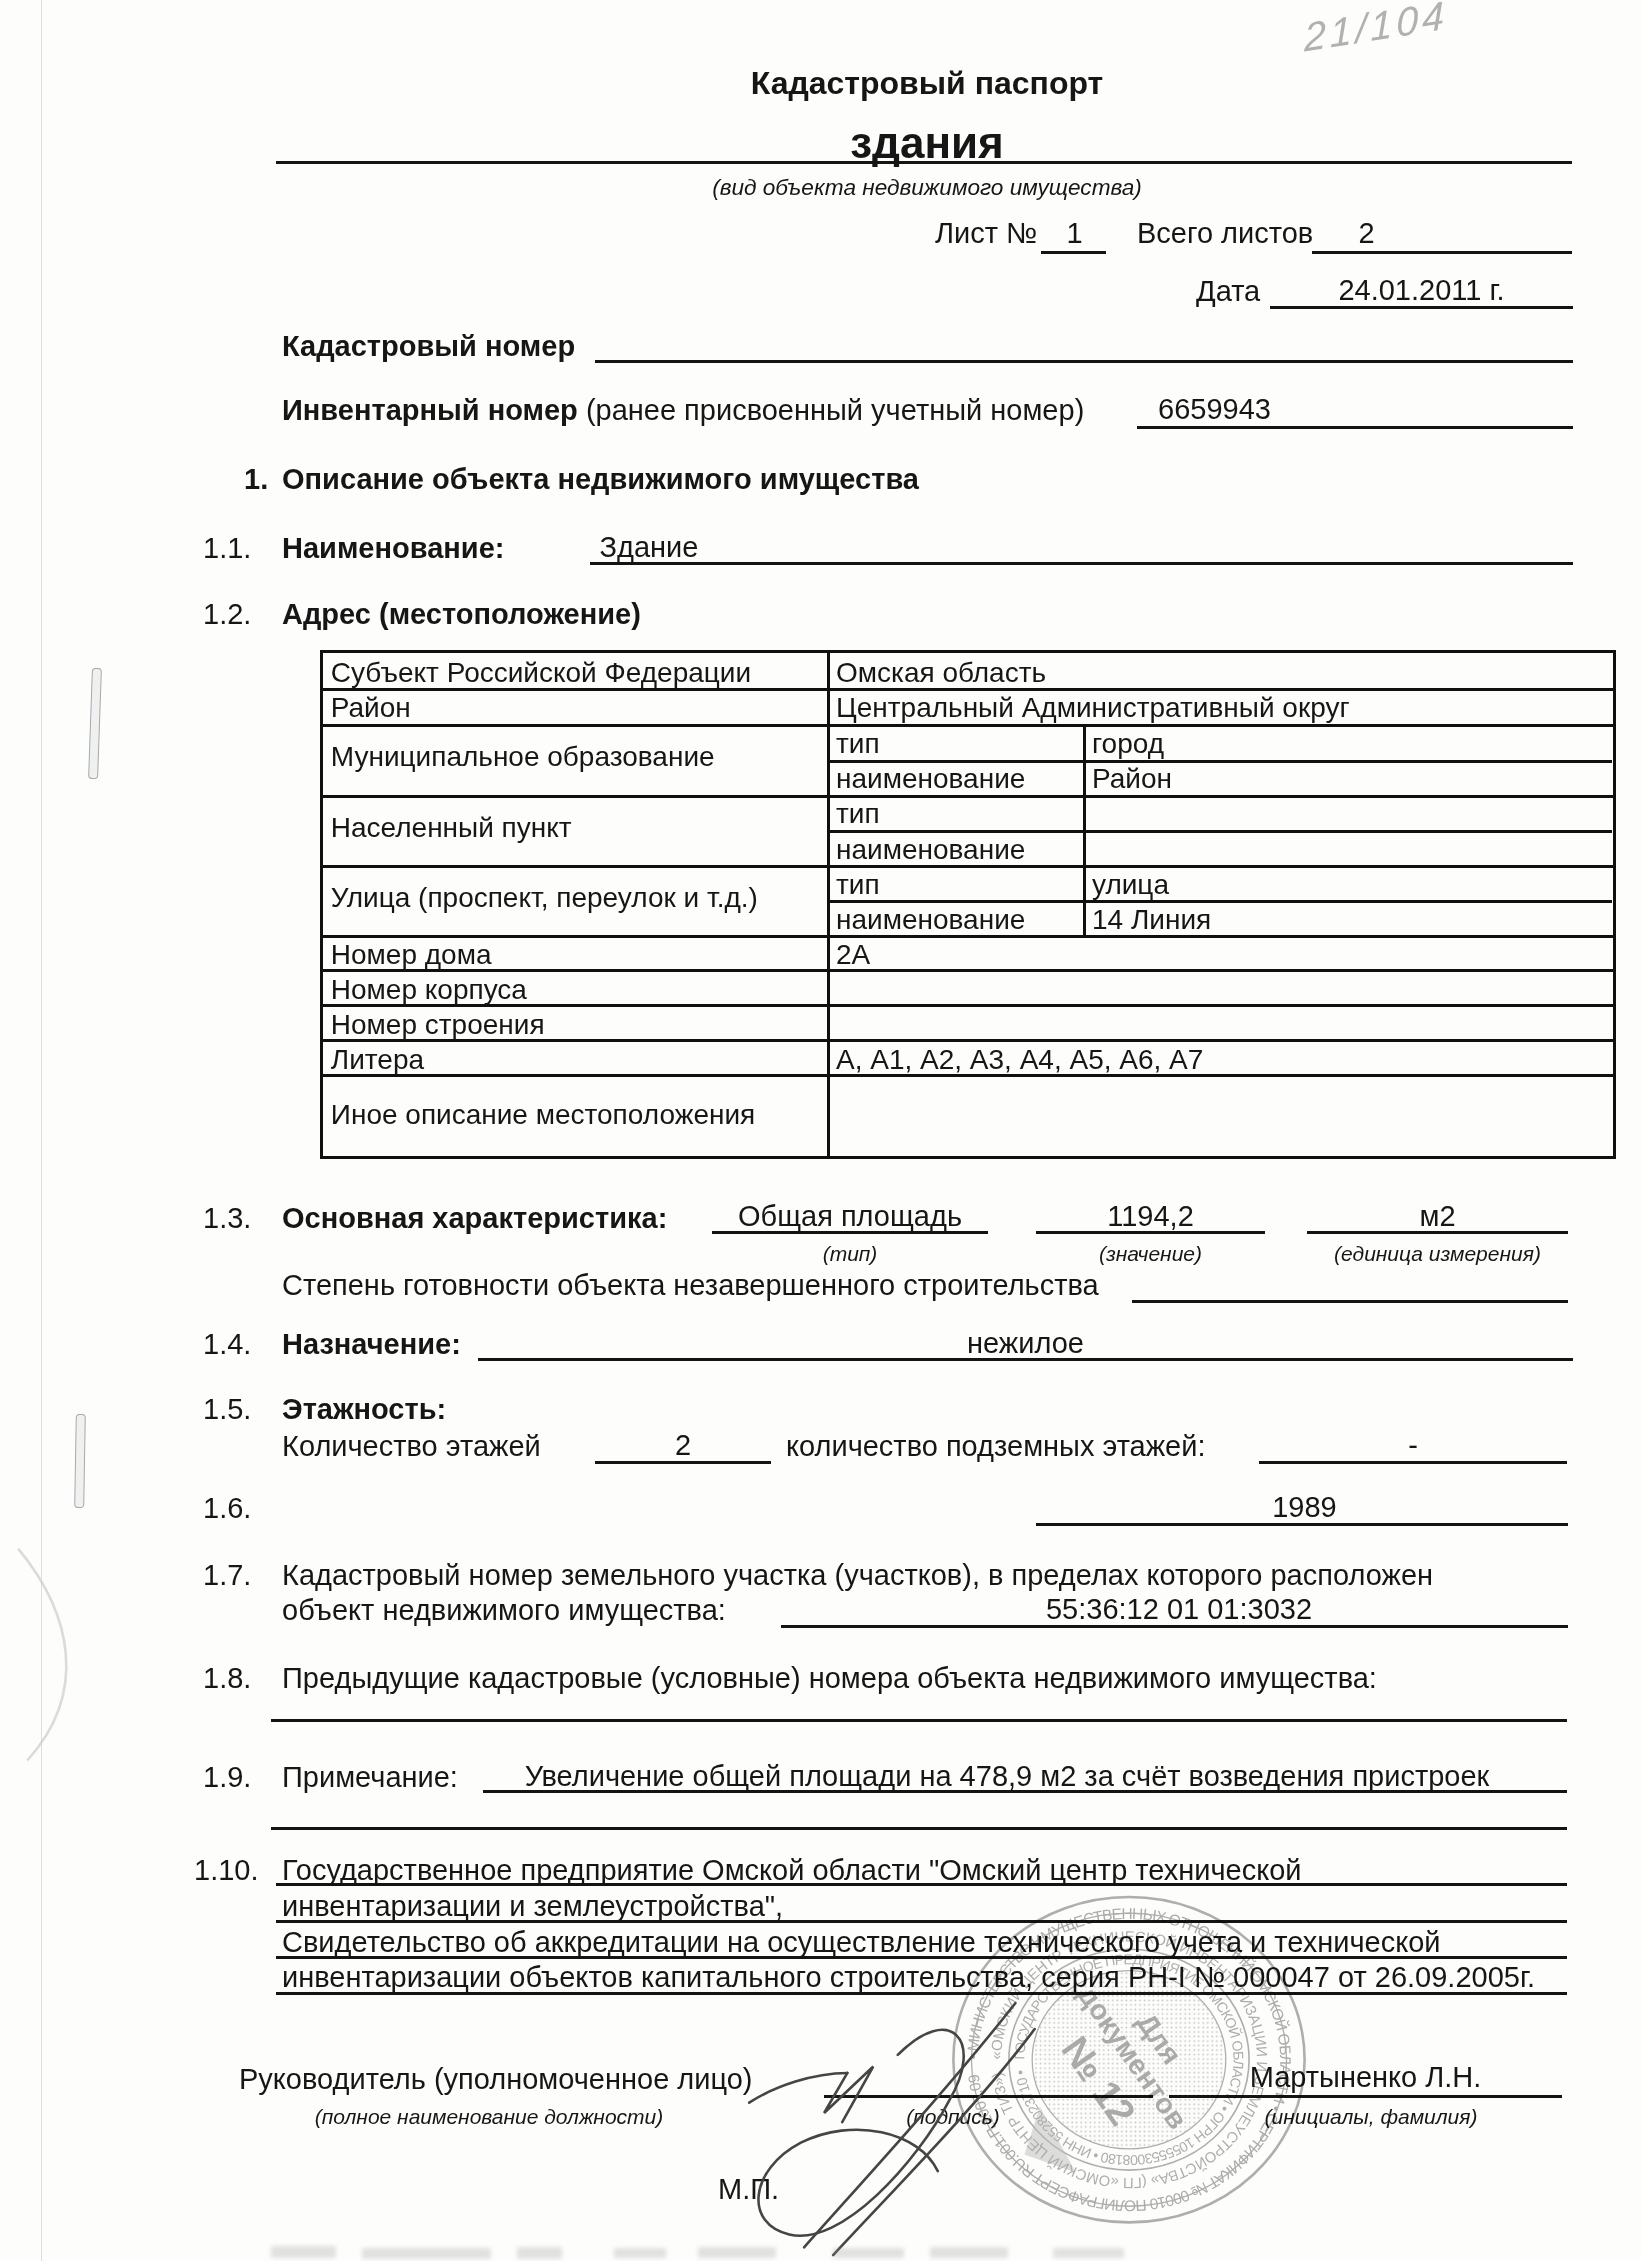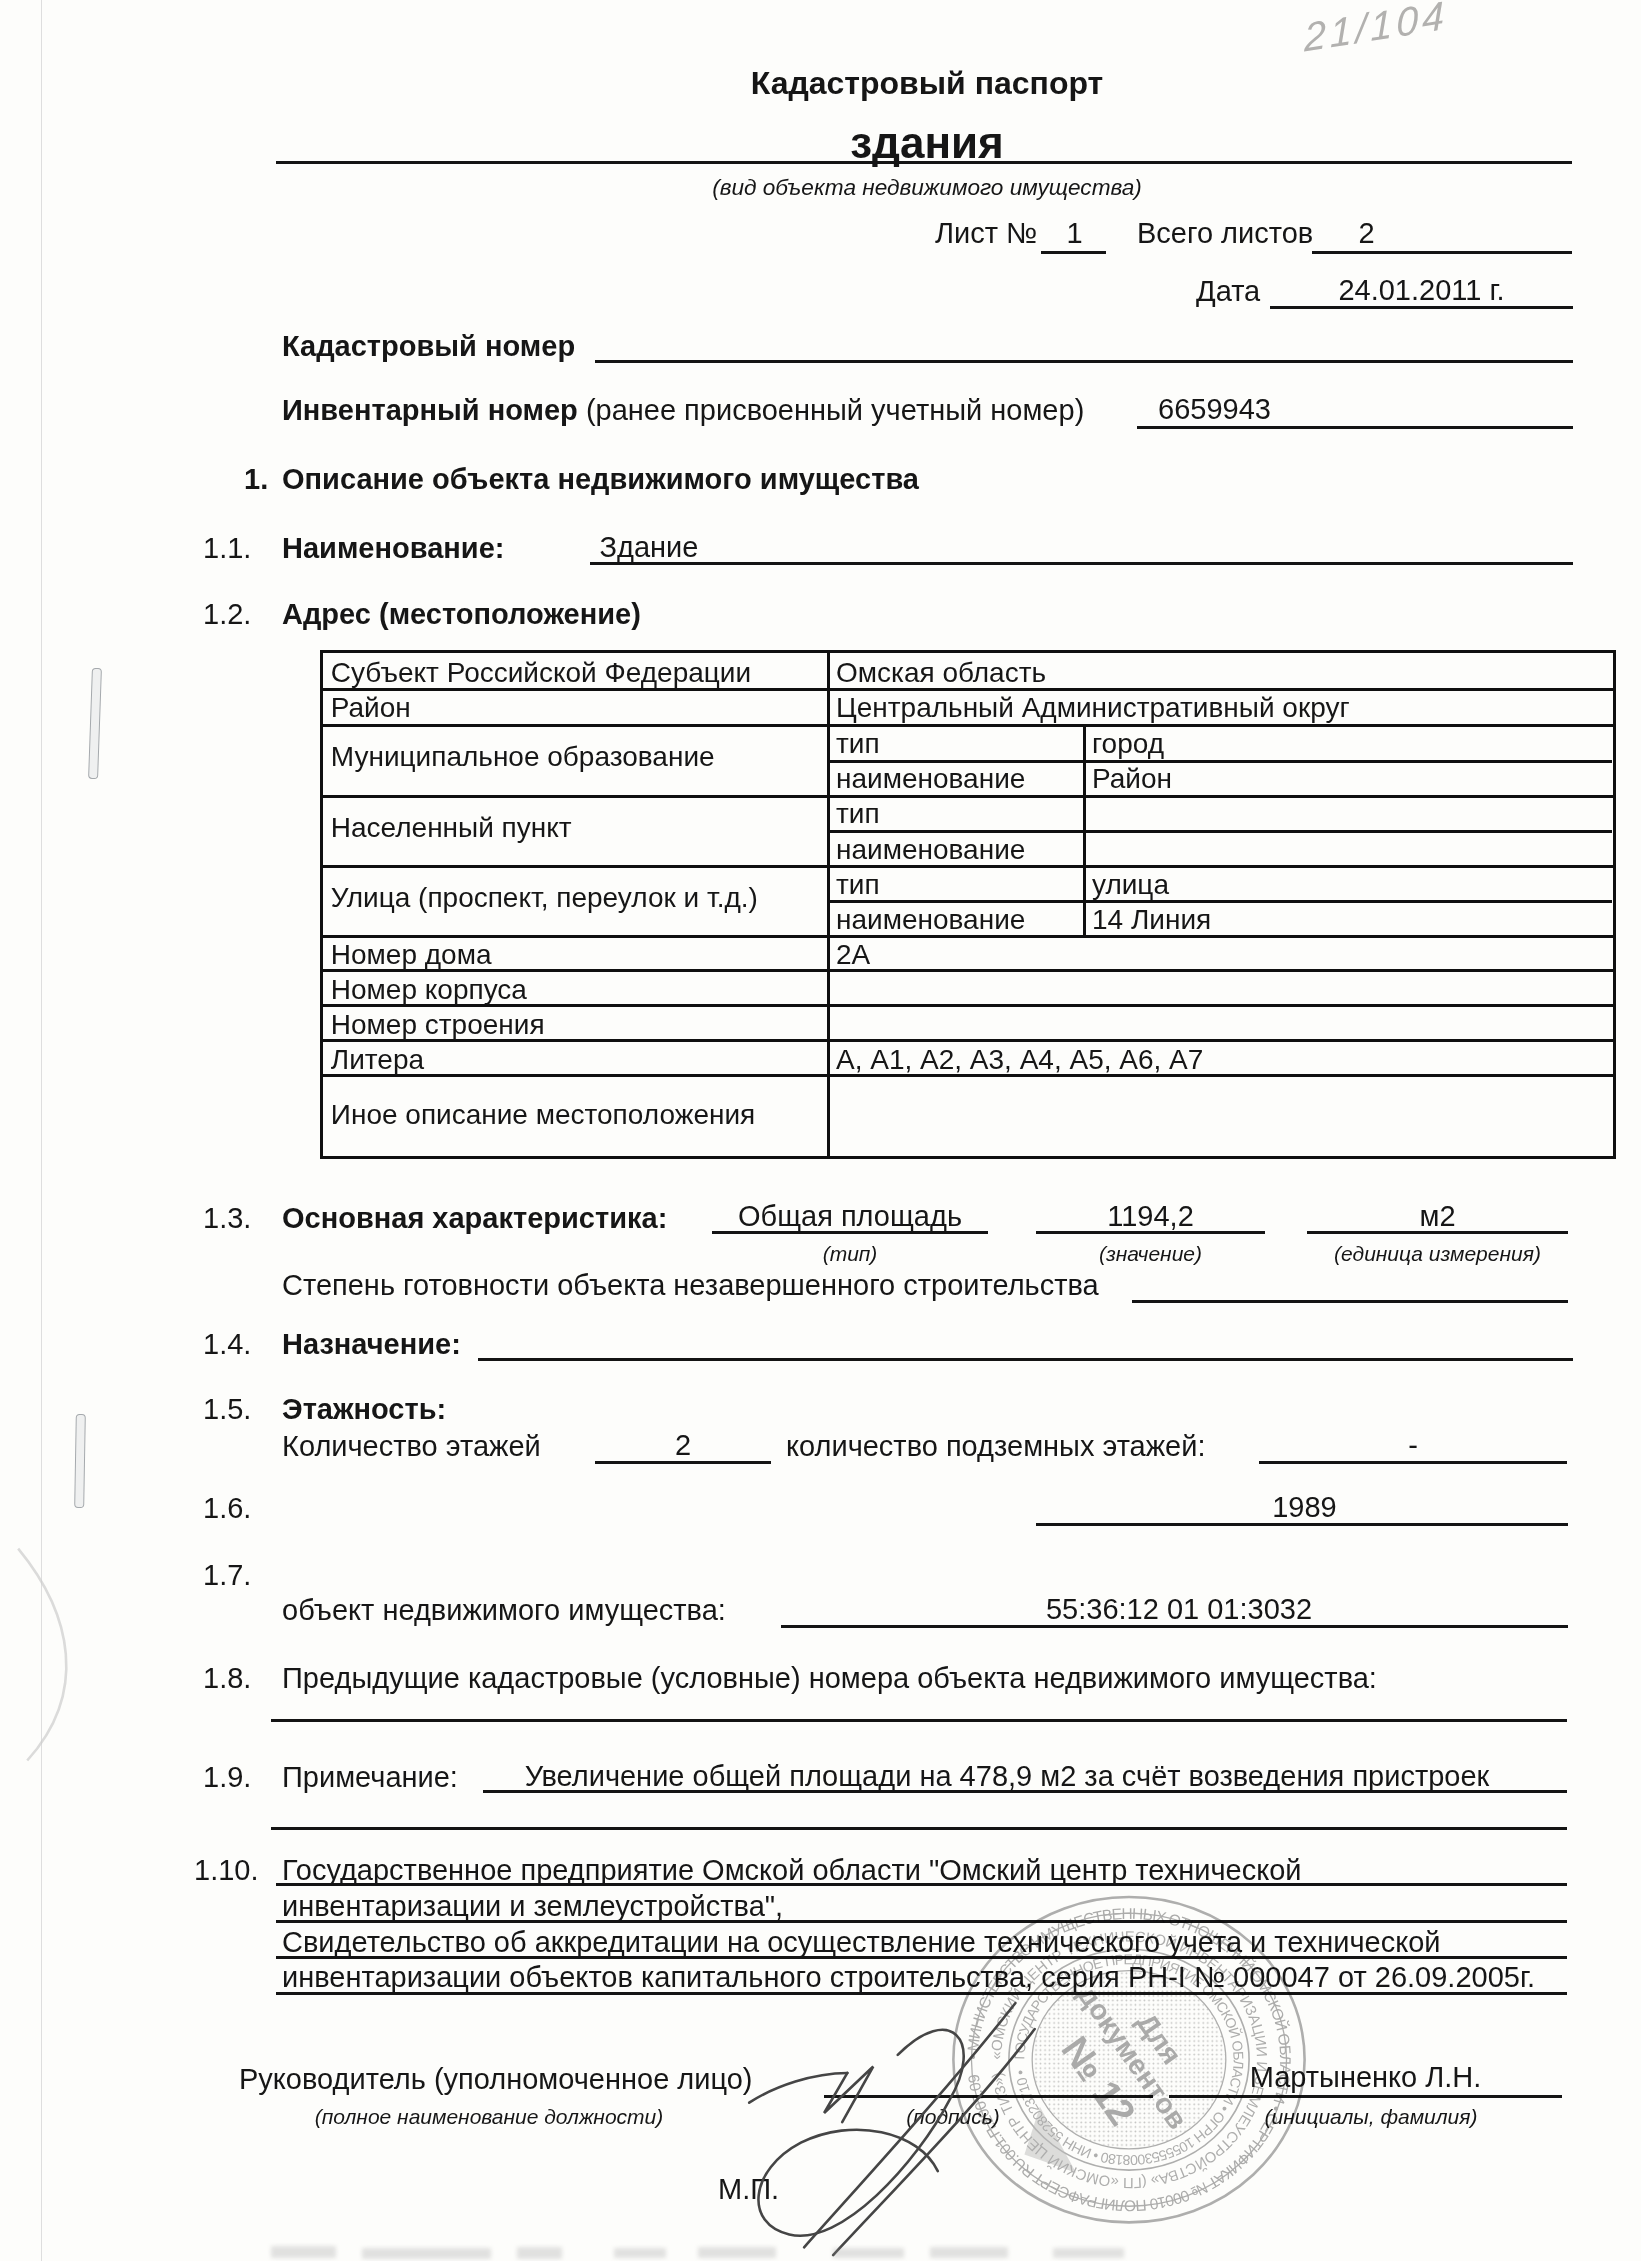--- a/index.html
+++ b/index.html
@@ -131,36 +131,38 @@
   <div class="t c" style="left:1307px;top:1201px;width:261px;">м2</div>
   <div class="u" style="left:1307px;top:1231px;width:261px;"></div>
   <div class="t i sm c" style="left:712px;top:1243px;width:276px;">(тип)</div>
   <div class="t i sm c" style="left:1036px;top:1243px;width:229px;">(значение)</div>
   <div class="t i sm c" style="left:1307px;top:1243px;width:261px;">(единица измерения)</div>
   <div class="t" style="left:282px;top:1270px;">Степень готовности объекта незавершенного строительства</div>
   <div class="u" style="left:1132px;top:1300px;width:436px;"></div>
 
   <div class="t" style="left:203px;top:1329px;">1.4.</div>
   <div class="t b" style="left:282px;top:1329px;">Назначение:</div>
+  <div class="t c" style="left:478px;top:1328px;width:1095px;">нежилое</div>
   <div class="u" style="left:478px;top:1358px;width:1095px;"></div>
 
   <div class="t" style="left:203px;top:1394px;">1.5.</div>
   <div class="t b" style="left:282px;top:1394px;">Этажность:</div>
   <div class="t" style="left:282px;top:1431px;">Количество этажей</div>
   <div class="t c" style="left:595px;top:1430px;width:176px;">2</div>
   <div class="u" style="left:595px;top:1461px;width:176px;"></div>
   <div class="t" style="left:786px;top:1431px;">количество подземных этажей:</div>
   <div class="t c" style="left:1259px;top:1430px;width:308px;">-</div>
   <div class="u" style="left:1259px;top:1461px;width:308px;"></div>
 
   <div class="t" style="left:203px;top:1493px;">1.6.</div>
   <div class="t c" style="left:1156px;top:1492px;width:297px;">1989</div>
   <div class="u" style="left:1036px;top:1523px;width:532px;"></div>
 
   <div class="t" style="left:203px;top:1560px;">1.7.</div>
+  <div class="t" style="left:282px;top:1560px;">Кадастровый номер земельного участка (участков), в пределах которого расположен</div>
   <div class="t" style="left:282px;top:1595px;">объект недвижимого имущества:</div>
   <div class="t c" style="left:969px;top:1594px;width:420px;">55:36:12 01 01:3032</div>
   <div class="u" style="left:781px;top:1625px;width:787px;"></div>
 
   <div class="t" style="left:203px;top:1663px;">1.8.</div>
   <div class="t" style="left:282px;top:1663px;">Предыдущие кадастровые (условные) номера объекта недвижимого имущества:</div>
   <div class="u" style="left:271px;top:1719px;width:1296px;"></div>
 
   <div class="t" style="left:203px;top:1762px;">1.9.</div>
   <div class="t" style="left:282px;top:1762px;">Примечание:</div>

